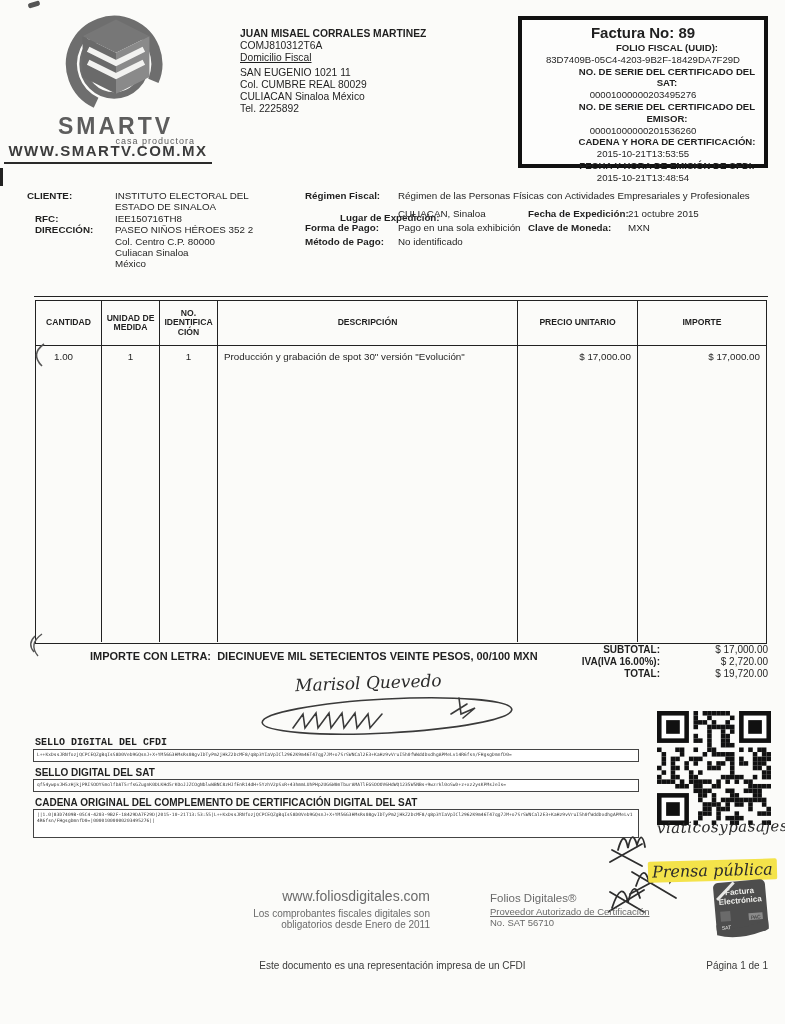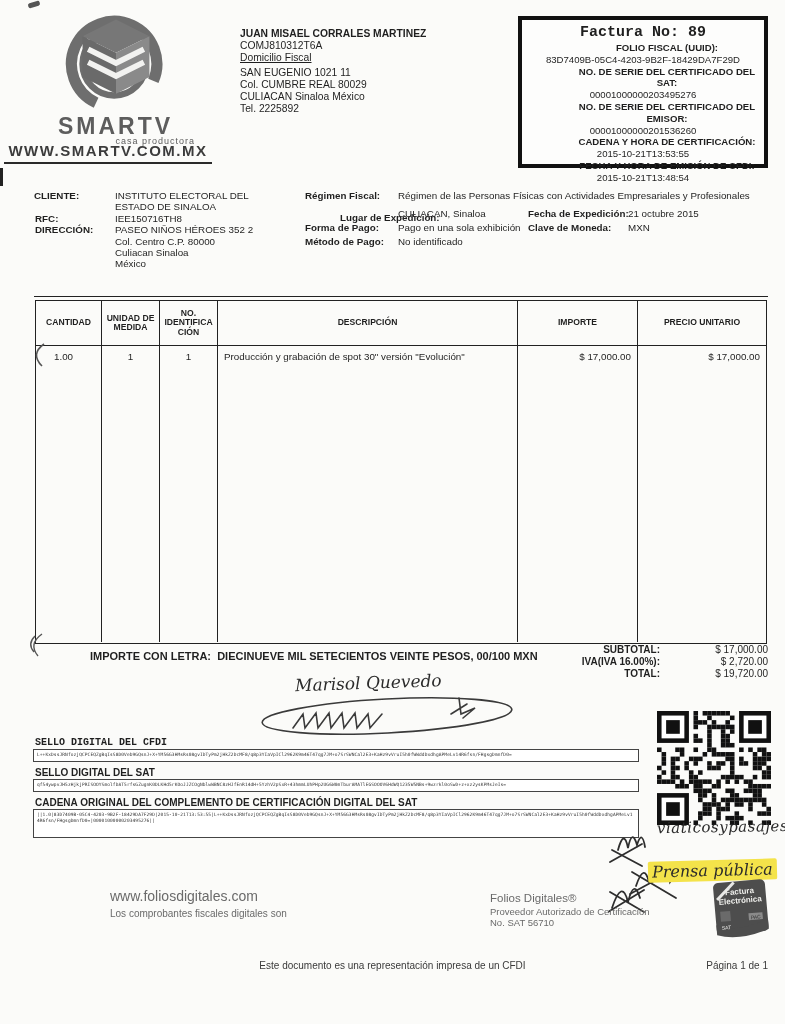--- a/index.html
+++ b/index.html
@@ -9,21 +9,21 @@
   .tiny{font-size:4.5px;font-family:"DejaVu Sans Mono",monospace;color:#333;letter-spacing:.1px;}
   
   .logo-wrap{left:8px;top:12px;width:215px;text-align:center;}
   .brand-name{font-size:23px;font-weight:bold;letter-spacing:3px;color:#5d5d5d;line-height:20px;}
   .brand-tagline{font-size:9px;color:#5d5d5d;letter-spacing:1px;text-align:right;padding-right:28px;}
   .brand-website{left:4px;top:142px;width:208px;font-size:15px;font-weight:bold;letter-spacing:1.5px;color:#3c3c3c;border-bottom:2px solid #2a2a2a;padding-bottom:3px;text-align:center;}
   .emitter{left:240px;top:28px;width:270px;font-size:10.3px;line-height:12px;}
   .emitter .gap{height:3px;}
   .u{text-decoration:underline;}
   .factura-box{left:519px;top:17px;width:248px;height:150px;border:3px solid #111;outline:1px solid #111;background:#fdfdfc;text-align:center;padding-top:4px;box-sizing:border-box;}
-  .factura-title{font-size:15px;font-weight:bold;line-height:18px;font-family:Liberation Mono, monospace;}
+  .factura-title{font-size:15px;font-weight:bold;line-height:18px;}
   .fb-label{font-size:9.6px;font-weight:bold;line-height:11.8px;padding-left:48px;}
   .fb-value{font-size:9.6px;line-height:11.8px;}
   .fs10{font-size:9.8px;line-height:11.4px;}
   
   .items-table{left:35px;top:300px;width:732px;height:344px;border:1.6px solid #222;box-sizing:border-box;background:transparent;}
   .items-table::before{content:"";position:absolute;left:-2px;right:-2px;top:-5px;border-top:1.6px solid #222;}
   .thead{display:grid;grid-template-columns:66px 58px 58px 300px 120px 1fr;height:44px;border-bottom:1.6px solid #222;}
   .th{border-right:1.6px solid #222;display:flex;align-items:center;justify-content:center;text-align:center;font-weight:bold;font-size:8.6px;line-height:9.5px;padding:1px 3px;}
   .th:last-child{border-right:none;}
   .tbody{display:grid;grid-template-columns:66px 58px 58px 300px 120px 1fr;height:296px;}
@@ -91,21 +91,21 @@
     <div class="fb-label">NO. DE SERIE DEL CERTIFICADO DEL SAT:</div>
     <div class="fb-value">00001000000203495276</div>
     <div class="fb-label">NO. DE SERIE DEL CERTIFICADO DEL EMISOR:</div>
     <div class="fb-value">00001000000201536260</div>
     <div class="fb-label">CADENA Y HORA DE CERTIFICACIÓN:</div>
     <div class="fb-value">2015-10-21T13:53:55</div>
     <div class="fb-label">FECHA Y HORA DE EMISIÓN DE CFDI:</div>
     <div class="fb-value">2015-10-21T13:48:54</div>
   </div>
 
-  <div class="abs fs10 b" style="left:34px;top:190px;text-align:center;">CLIENTE:</div>
+  <div class="abs fs10 b" style="left:27px;top:190px;text-align:center;">CLIENTE:</div>
   <div class="abs fs10 b" style="left:35px;top:213px;">RFC:</div>
   <div class="abs fs10 b" style="left:35px;top:224px;">DIRECCIÓN:</div>
   <div class="abs fs10" style="left:115px;top:190px;">
     <div>INSTITUTO ELECTORAL DEL</div>
     <div>ESTADO DE SINALOA</div>
     <div>IEE150716TH8</div>
     <div>PASEO NIÑOS HÉROES 352 2</div>
     <div>Col. Centro C.P. 80000</div>
     <div>Culiacan Sinaloa</div>
     <div>México</div>
@@ -123,22 +123,22 @@
   <div class="abs fs10" style="left:628px;top:222px;">MXN</div>
   <div class="abs fs10 b" style="left:305px;top:236px;">Método de Pago:</div>
   <div class="abs fs10" style="left:398px;top:236px;">No identificado</div>
 
   <div class="abs items-table">
     <div class="thead">
       <div class="th">CANTIDAD</div>
       <div class="th">UNIDAD DE MEDIDA</div>
       <div class="th">NO. IDENTIFICA CIÓN</div>
       <div class="th">DESCRIPCIÓN</div>
+      <div class="th">PRECIO UNITARIO</div>
       <div class="th">IMPORTE</div>
-      <div class="th">PRECIO UNITARIO</div>
     </div>
     <div class="tbody">
       <div class="td" style="padding-left:18px;">1.00</div>
       <div class="td ctr">1</div>
       <div class="td ctr">1</div>
       <div class="td" style="padding-left:6px;">Producción y grabación de spot 30" versión "Evolución"</div>
       <div class="td rgt">$ 17,000.00</div>
       <div class="td rgt">$ 17,000.00</div>
     </div>
   </div>
@@ -412,27 +412,28 @@
       <path d="M10,30 q6,-22 10,-2 q4,-20 9,-3 q5,-16 8,2"></path>
       <path d="M2,42 l32,-18 M4,30 l30,16"></path>
       <path d="M28,66 q8,-24 13,-4 q5,-20 10,-2 l9,-14 l2,16 l10,-14"></path>
       <path d="M22,74 l48,-26 M24,52 l44,26"></path>
       <path d="M4,88 q10,-30 16,-6 q6,-24 12,-4"></path>
       <path d="M0,92 l36,-22 M2,72 l34,20"></path>
     </g>
   </svg>
   <div class="abs hand hl" style="left:648px;top:860px;font-size:16px;transform:rotate(-1.5deg);">Prensa pública</div>
 
-  <div class="abs" style="left:110px;top:888px;width:320px;text-align:left;">
+  <div class="abs" style="left:110px;top:888px;width:320px;text-align:right;">
     <div class="gray" style="font-size:14px;">www.foliosdigitales.com</div>
     <div class="gray" style="font-size:10px;margin-top:4px;">Los comprobantes fiscales digitales son</div>
+    <div class="gray" style="font-size:10px;">obligatorios desde Enero de 2011</div>
   </div>
   <div class="abs" style="left:490px;top:892px;width:223px;text-align:left;">
     <div class="gray" style="font-size:11.5px;">Folios Digitales®</div>
-    <div class="gray" style="font-size:9.5px;margin-top:2px;">Proveedor Autorizado de Certificación</div>
+    <div class="gray" style="font-size:9.5px;margin-top:2px;text-decoration:underline;">Proveedor Autorizado de Certificación</div>
     <div class="gray" style="font-size:9.5px;">No. SAT 56710</div>
   </div>
 
   <svg class="abs" style="left:710px;top:878px;" width="62" height="62" viewBox="0 0 62 62">
     <g transform="rotate(-5 31 31)">
       <rect x="5" y="3" width="52" height="52" rx="5" fill="#4d4d4d"></rect>
       <path d="M5,45 q20,10 52,-2 l0,10 q-30,10 -52,2 z" fill="#4d4d4d"></path>
       <path d="M8,20 L26,4" stroke="#e8e8e6" stroke-width="3"></path>
       <text x="31" y="16" font-size="8" fill="#ededea" text-anchor="middle" font-family="Liberation Sans, sans-serif" font-weight="bold">Factura</text>
       <text x="31" y="25" font-size="8" fill="#ededea" text-anchor="middle" font-family="Liberation Sans, sans-serif" font-weight="bold">Electrónica</text>

